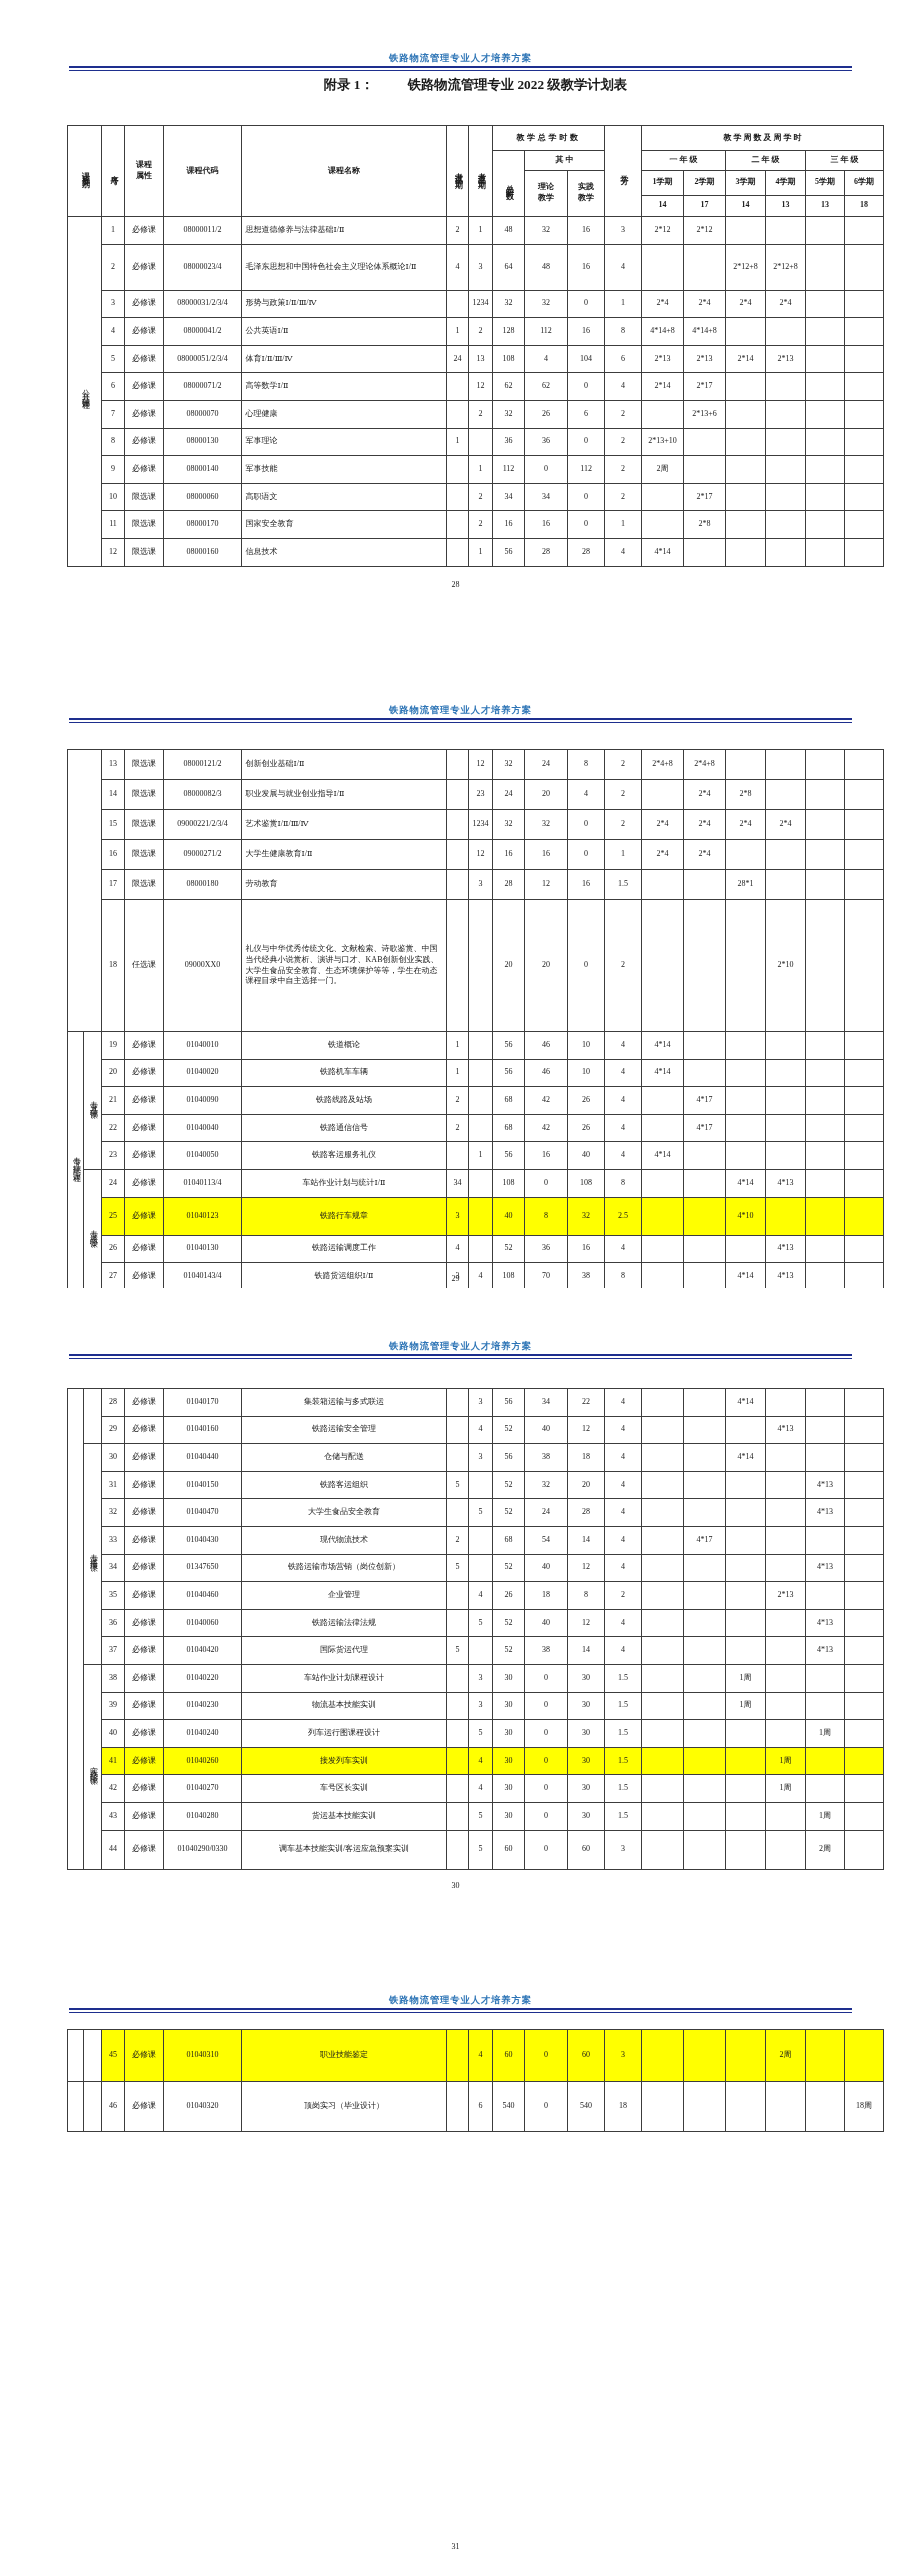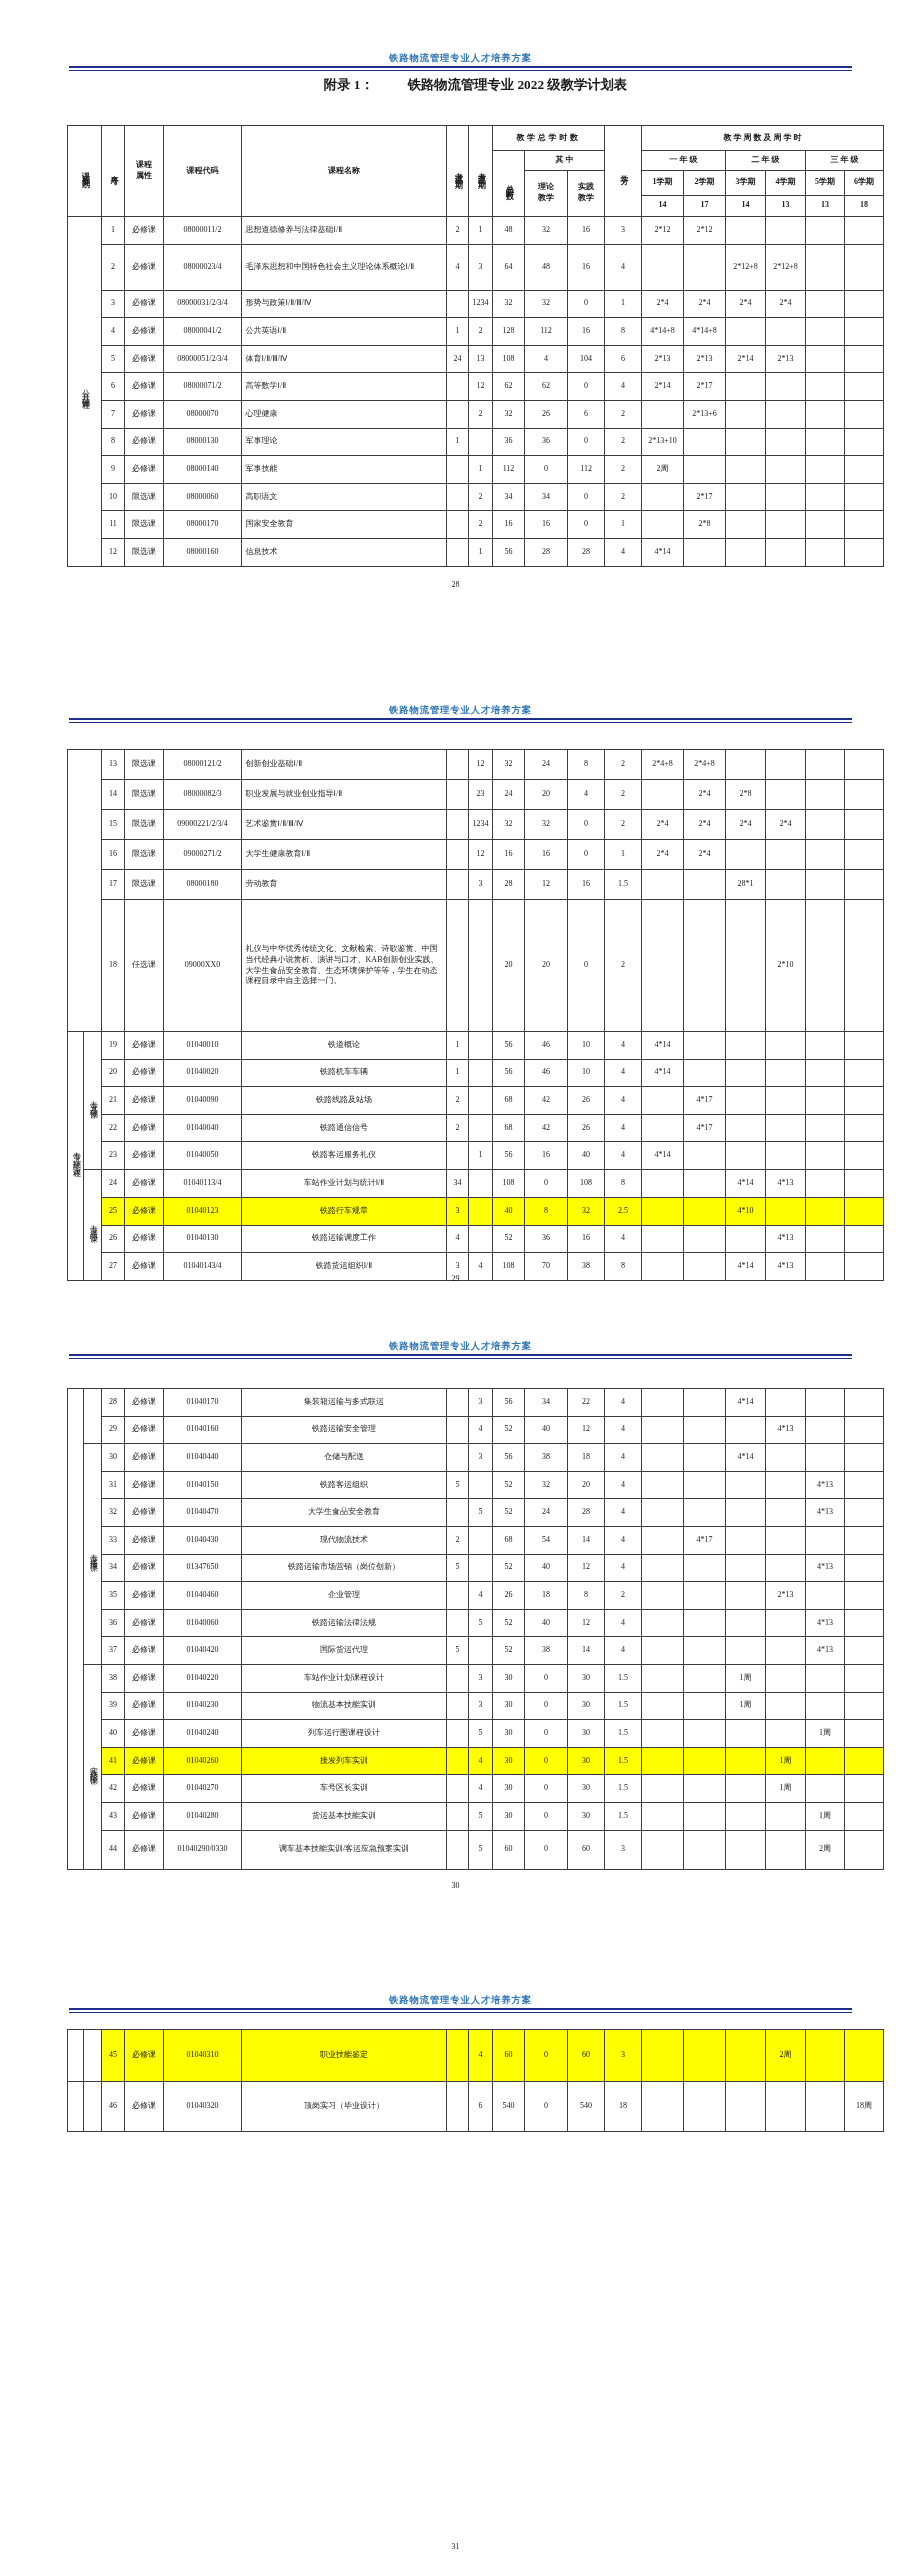--- a/index.html
+++ b/index.html
@@ -1,17 +1,17 @@
 <!DOCTYPE html>
 <html style="font-size:14.2px"><head>
 <meta charset="utf-8">
 <style>
   html,body{margin:0;padding:0;background:#ffffff;}
   body{width:911px;height:2576px;position:relative;font-family:"Liberation Serif","DejaVu Serif",serif;color:#1a1a1a;}
-  .page{position:absolute;left:0;width:911px;background:#fff;font-family:Liberation Serif, serif;}
+  .page{position:absolute;left:0;width:911px;background:#fff;}
   .band{position:absolute;left:69px;width:783px;text-align:center;}
   .band-text{font-size:9.3px;font-weight:bold;letter-spacing:0.9px;}
   .band-rule{margin-top:0.9px;height:1.8px;border-top:2.7px solid #1e2f8e;border-bottom:1.3px solid #1e2f8e;}
   .doc-title{position:absolute;left:67px;width:817px;text-align:center;font-size:13.3px;font-weight:bold;white-space:nowrap;}
   .doc-title .pfx{margin-right:34px;}
   table.plan{position:absolute;left:67px;width:817px;border-collapse:collapse;table-layout:fixed;font-size:8px;}
   table.plan th,table.plan td{border:0.9px solid #3c3c3c;padding:0.9px 1.8px;text-align:center;vertical-align:middle;overflow:hidden;line-height:1.35;}
   table.plan{border:1.8px solid #222;}
   table.plan th{font-weight:bold;}
   .vtext{writing-mode:vertical-lr;text-orientation:upright;letter-spacing:2.7px;line-height:1;}
@@ -563,21 +563,21 @@
           <td>0</td>
           <td>108</td>
           <td>8</td>
           <td></td>
           <td></td>
           <td>4*14</td>
           <td>4*13</td>
           <td></td>
           <td></td>
         </tr>
-        <tr class="hl" style="height: 28px;">
+        <tr class="hl" style="height: 38px;">
           <td>25</td>
           <td>必修课</td>
           <td>01040123</td>
           <td>铁路行车规章</td>
           <td>3</td>
           <td></td>
           <td>40</td>
           <td>8</td>
           <td>32</td>
           <td>2.5</td>

